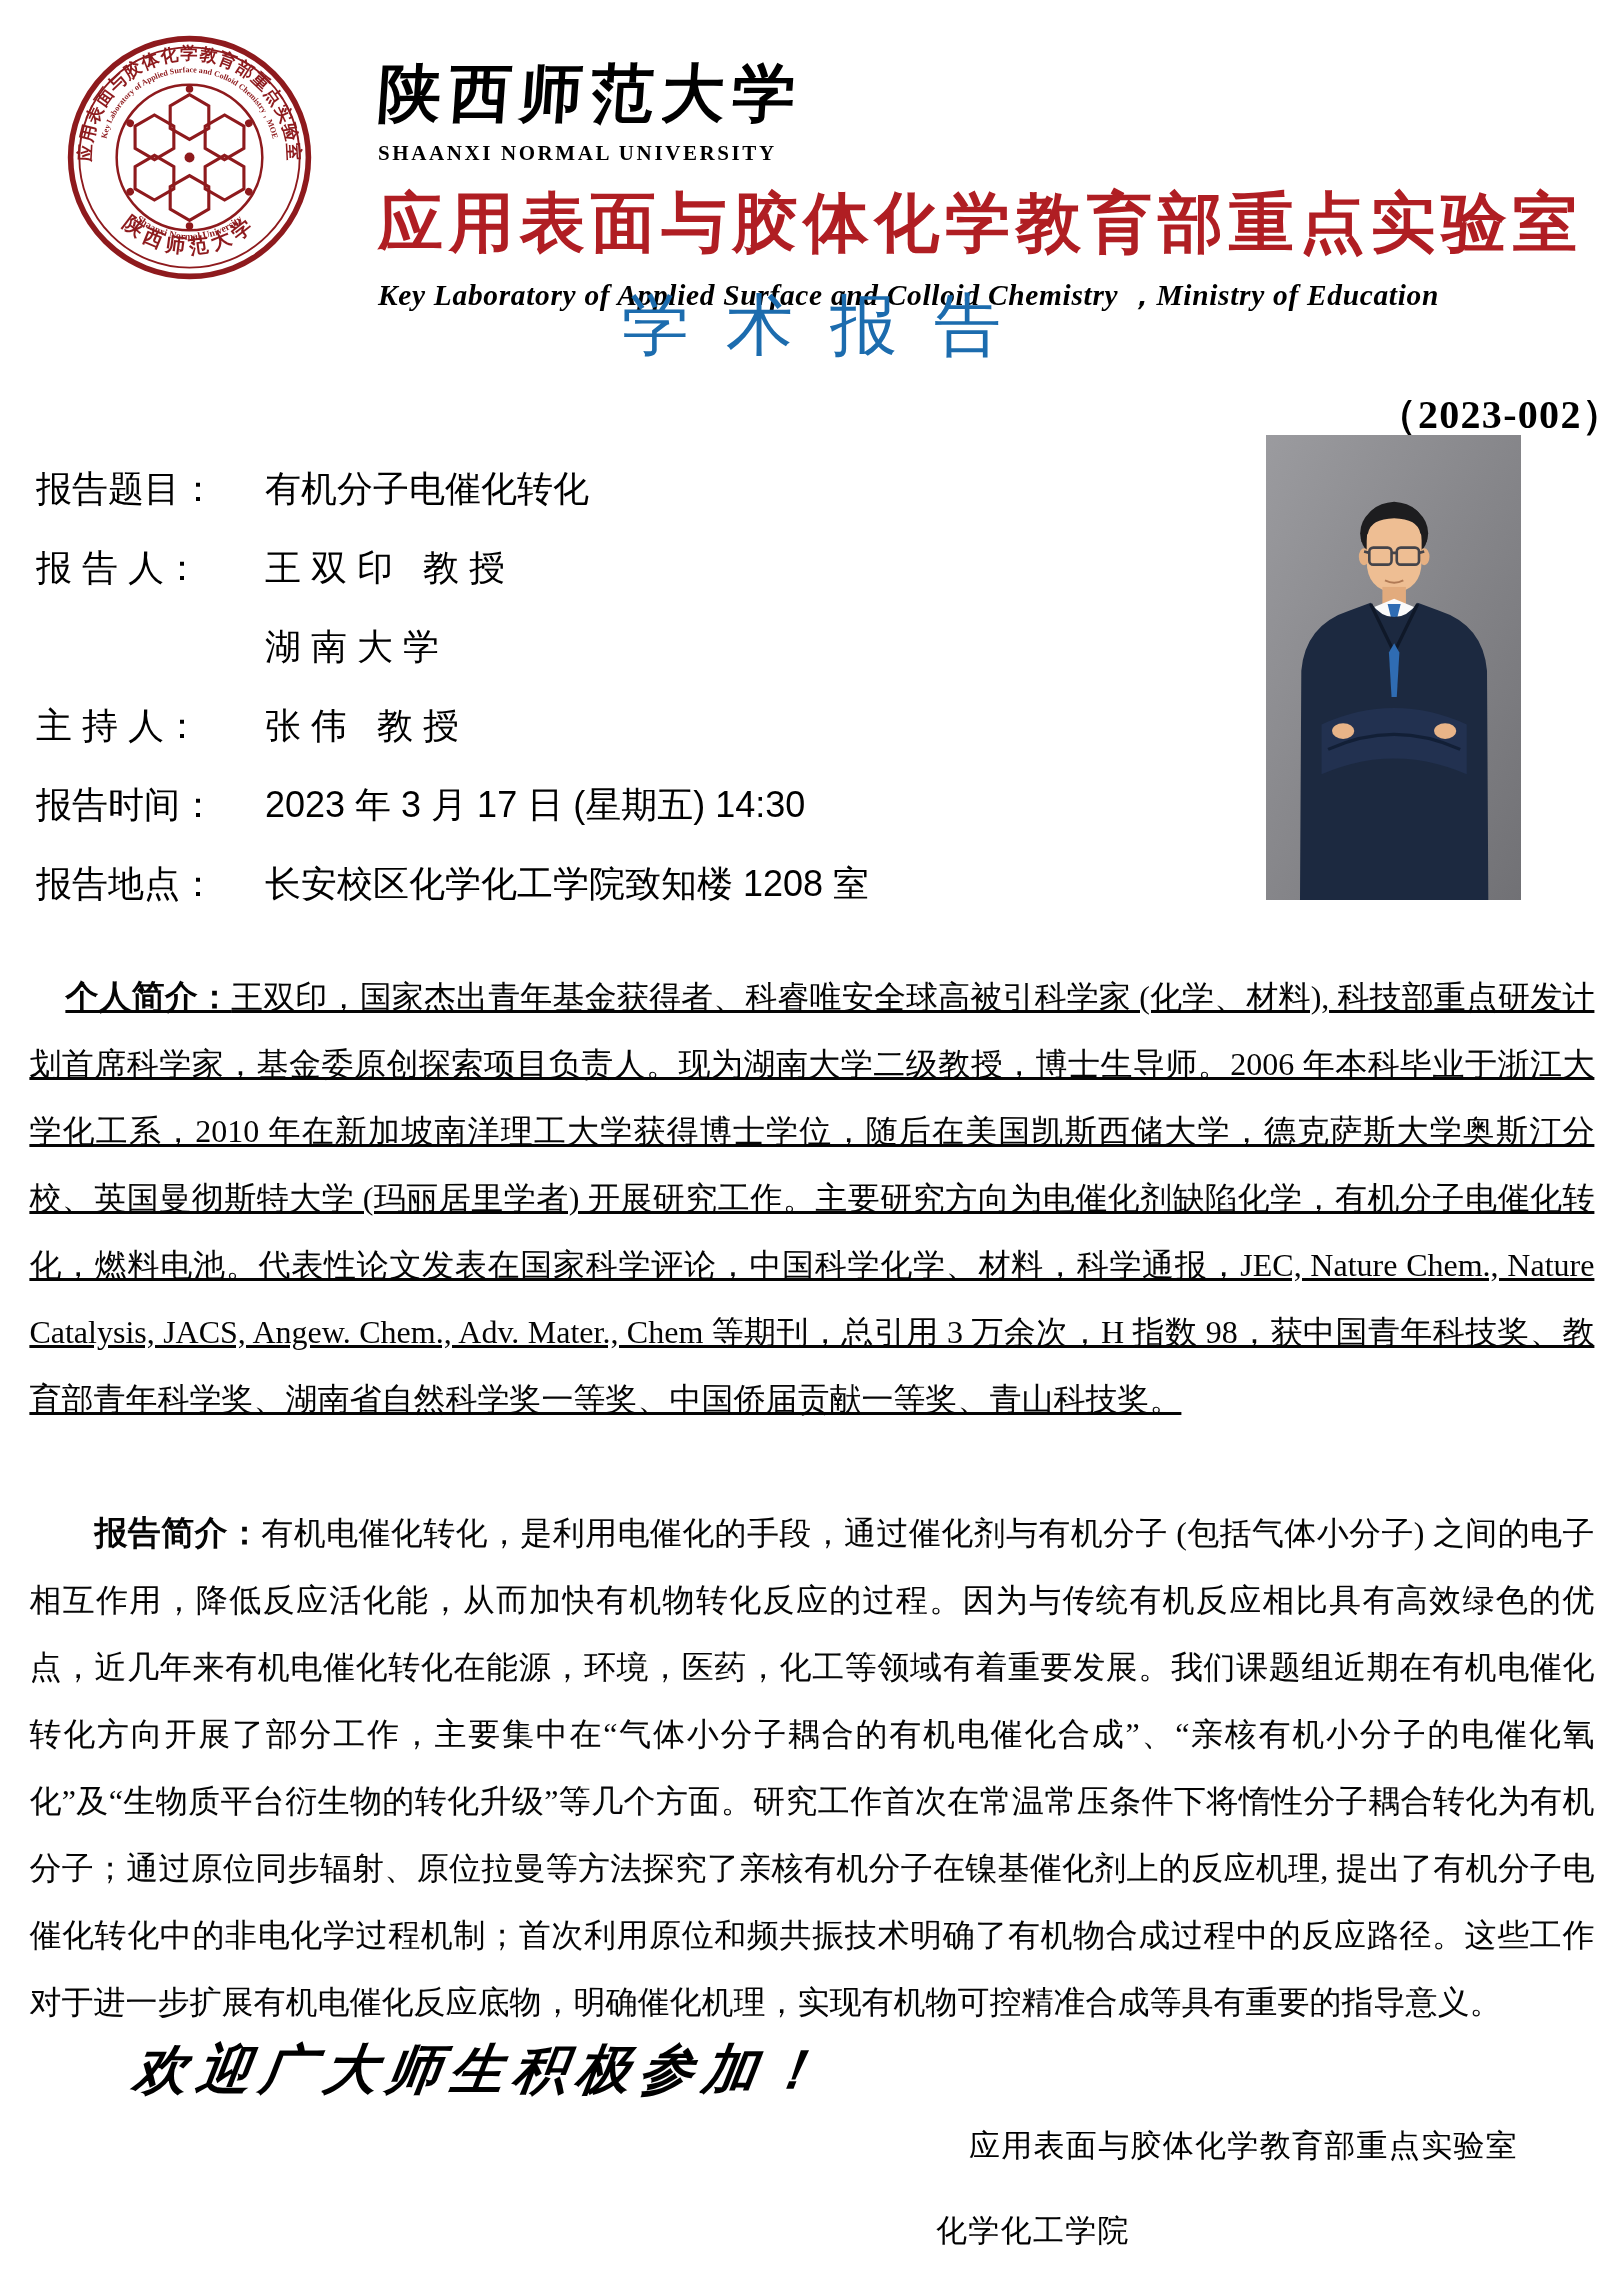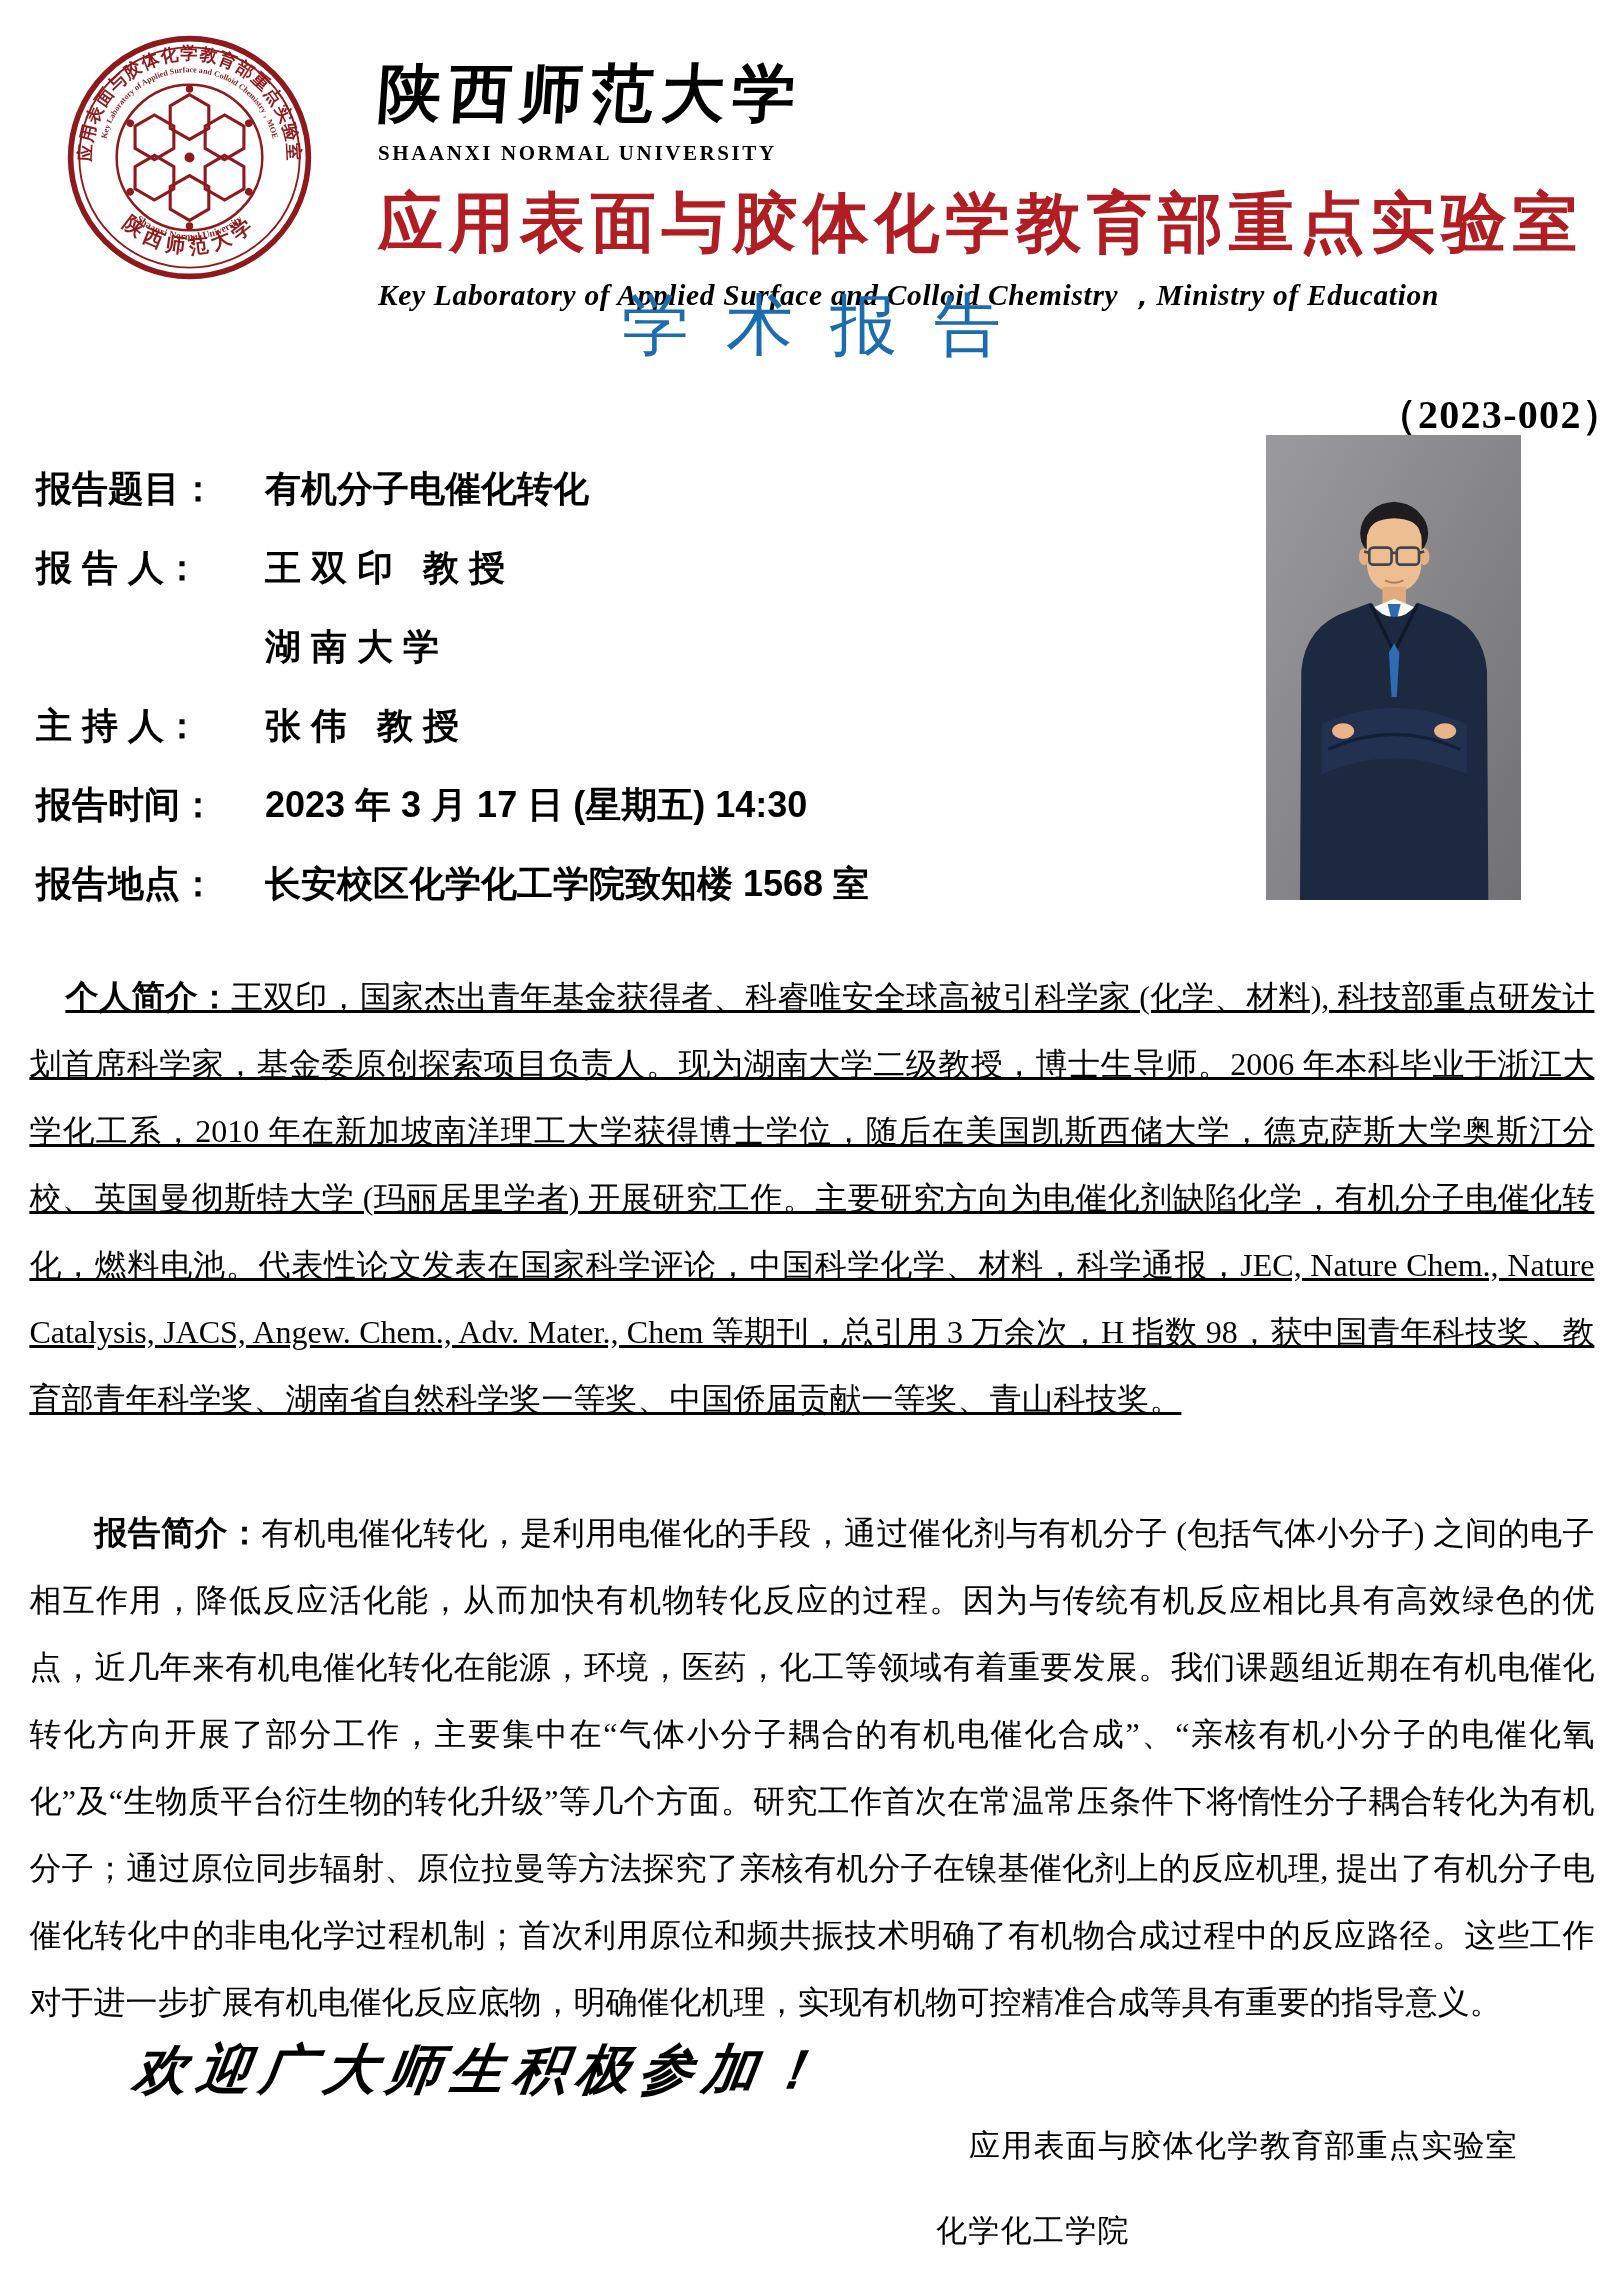--- a/index.html
+++ b/index.html
@@ -20,21 +20,21 @@
 
   
   .report-title{position:absolute;top:280px;left:0;width:100%;text-align:center;
           color:#1c6cae;font-family:"Liberation Sans","DejaVu Sans",sans-serif;
           font-weight:400;font-size:67px;letter-spacing:37px;text-indent:37px;}
   .issue{position:absolute;top:387px;left:0;width:100%;text-align:right;
           font-weight:700;font-size:40px;letter-spacing:1.3px;}
 
   
   .info{position:absolute;left:36px;top:450px;width:1191px;
-        font-family:"Liberation Sans","DejaVu Sans",sans-serif;font-weight:700;font-size:36px;}
+        font-family:"Liberation Sans","DejaVu Sans",sans-serif;font-weight:400;font-size:36px;}
   .info-row{display:flex;height:79px;align-items:center;}
   .info-row span{white-space:pre;}
   .info-label{flex:0 0 229px;}
   .info-value{flex:1;}
 
   
   .photo{position:absolute;left:1266px;top:435px;width:255px;height:465px;}
 
   
   .para{position:absolute;left:29.4px;width:1565px;font-size:32px;line-height:67px;
@@ -120,21 +120,21 @@
     <div class="info-row">
       <span class="info-label">主 持 人：</span>
       <span class="info-value">张 伟   教 授</span>
     </div>
     <div class="info-row">
       <span class="info-label">报告时间：</span>
       <span class="info-value">2023 年 3 月 17 日 (星期五) 14:30</span>
     </div>
     <div class="info-row">
       <span class="info-label">报告地点：</span>
-      <span class="info-value">长安校区化学化工学院致知楼 1568 室</span>
+      <span class="info-value">长安校区化学化工学院致知楼 1208 室</span>
     </div>
   </div>
 
   <svg class="photo" viewBox="0 0 390 710" preserveAspectRatio="none">
     <defs>
       <linearGradient id="pg" x1="0" y1="0" x2="1" y2="1">
         <stop offset="0" stop-color="#9b9b9f"></stop>
         <stop offset="1" stop-color="#717175"></stop>
       </linearGradient>
     </defs>

